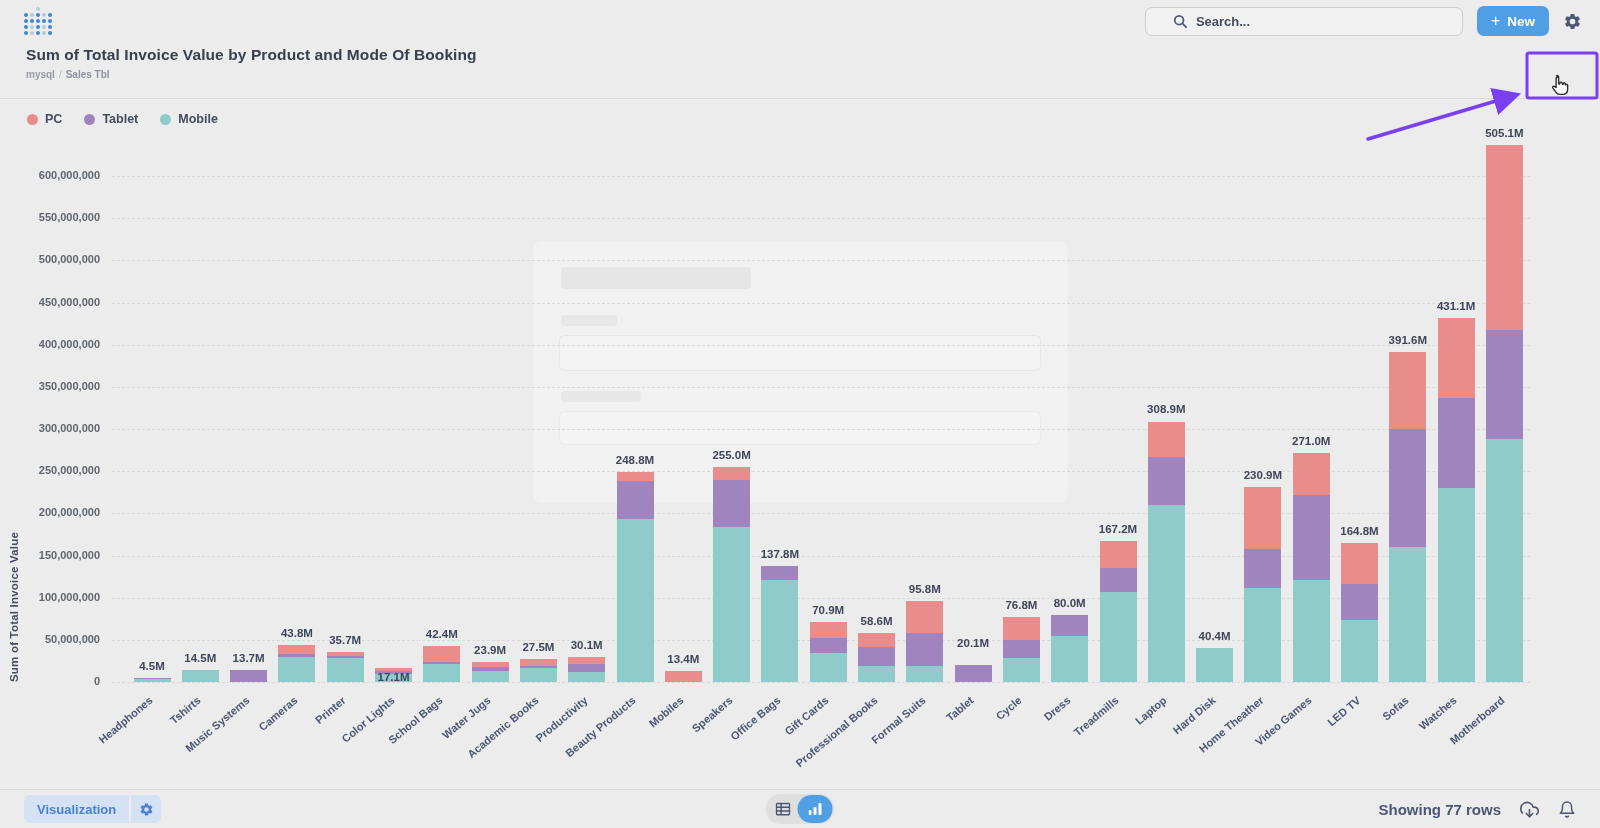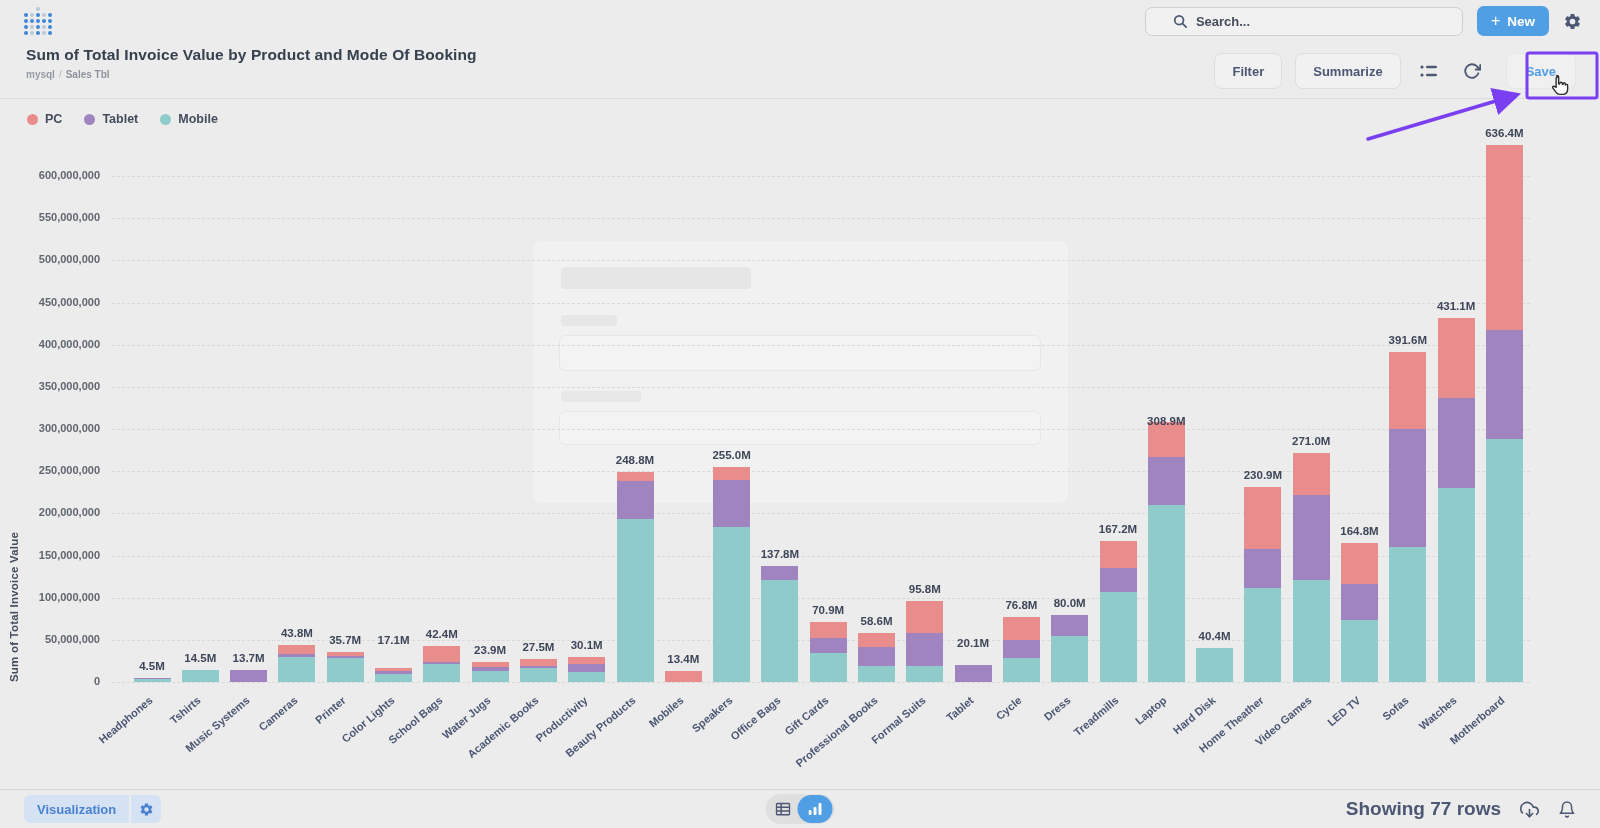--- a/index.html
+++ b/index.html
@@ -85,21 +85,21 @@
     display:flex;align-items:center;border-radius:6px 0 0 6px;cursor:pointer;}
   .viz-gear{width:30px;height:28px;background:#d5e2f4;color:#4a82cf;display:flex;align-items:center;justify-content:center;
     border-radius:0 6px 6px 0;cursor:pointer;}
   .toggle-pill{
     position:absolute;left:50%;transform:translateX(-50%);
     height:30px;background:#dfdfdf;border-radius:16px;display:flex;align-items:center;padding:0 2px;gap:0;
   }
   .toggle-table{width:30px;height:30px;display:flex;align-items:center;justify-content:center;color:#4c5773;cursor:pointer;}
   .toggle-chart{width:35px;height:28px;background:#509ee3;border-radius:15px;display:flex;align-items:center;justify-content:center;cursor:pointer;}
   .footer-right{margin-left:auto;display:flex;align-items:center;gap:19px;}
-  .rows-label{font-size:19px;font-weight:700;color:#4c5773;}
+  .rows-label{font-size:15px;font-weight:700;color:#4c5773;}
   .f-icon{color:#4c5773;cursor:pointer;display:flex;}
 </style>
 </head>
 <body>
 
 <div class="topbar">
   <div class="logo-grid" id="logo">
       <i class="e"></i>
       <i class="e"></i>
       <i class="l"></i>
@@ -147,39 +147,20 @@
     </span>
   </div>
 </div>
 
 <div class="subheader">
   <div>
     <div class="q-title">Sum of Total Invoice Value by Product and Mode Of Booking</div>
     <div class="q-crumb">
       <span>mysql</span><span class="sep">/</span><span class="tbl">Sales Tbl</span>
     </div>
-  </div>
-  <div class="toolbar">
-    <div class="btn">Filter</div>
-    <div class="btn">Summarize</div>
-    <span class="tool-icon">
-      <svg width="17" height="15" viewBox="0 0 17 15" fill="currentColor">
-        <circle cx="2" cy="3" r="1.6"></circle>
-          <rect x="6" y="1.7" width="11" height="2.6" rx="1.3"></rect>
-        <circle cx="2" cy="11" r="1.6"></circle>
-          <rect x="6" y="9.7" width="11" height="2.6" rx="1.3"></rect>
-      </svg>
-    </span>
-    <span class="tool-icon">
-      <svg width="18" height="18" viewBox="0 0 24 24" fill="none" stroke="currentColor" stroke-width="2.4" stroke-linecap="round" stroke-linejoin="round">
-          <polyline points="23 4 23 10 17 10"></polyline>
-          <path d="M20.49 15a9 9 0 1 1-2.12-9.36L23 10"></path>
-        </svg>
-    </span>
-    <div class="btn save">Save</div>
   </div>
 </div>
 
 <div class="legend" id="legend">
     <div class="legend-item">
       <span class="legend-dot" style="background: rgb(233, 140, 140);"></span>
       <span>PC</span>
     </div>
     <div class="legend-item">
       <span class="legend-dot" style="background: rgb(160, 132, 191);"></span>
@@ -255,21 +236,21 @@
       <div class="seg" style="bottom: 23.6133px; height: 2.277px; background: rgb(160, 132, 191);"></div>
       <div class="seg" style="bottom: 25.8903px; height: 4.21667px; background: rgb(233, 140, 140);"></div>
     </div>
     <div class="vlabel" style="left: 188.2px; top: 457.893px;">35.7M</div>
     <div class="xlabel" style="left: 78.2px; top: 518px;">Printer</div>
     <div class="bar" style="left: 263px;">
       <div class="seg" style="bottom: 0px; height: 7.67433px; background: rgb(143, 203, 202);"></div>
       <div class="seg" style="bottom: 7.67433px; height: 3.289px; background: rgb(160, 132, 191);"></div>
       <div class="seg" style="bottom: 10.9633px; height: 3.45767px; background: rgb(233, 140, 140);"></div>
     </div>
-    <div class="vlabel" style="left: 236.5px; top: 458px;">17.1M</div>
+    <div class="vlabel" style="left: 236.5px; top: 495px;">17.1M</div>
     <div class="xlabel" style="left: 126.5px; top: 518px;">Color Lights</div>
     <div class="bar" style="left: 311.3px;">
       <div class="seg" style="bottom: 0px; height: 17.963px; background: rgb(143, 203, 202);"></div>
       <div class="seg" style="bottom: 17.963px; height: 2.36133px; background: rgb(160, 132, 191);"></div>
       <div class="seg" style="bottom: 20.3243px; height: 15.433px; background: rgb(233, 140, 140);"></div>
     </div>
     <div class="vlabel" style="left: 284.8px; top: 452.243px;">42.4M</div>
     <div class="xlabel" style="left: 174.8px; top: 518px;">School Bags</div>
     <div class="bar" style="left: 359.6px;">
       <div class="seg" style="bottom: 0px; height: 11.3007px; background: rgb(143, 203, 202);"></div>
@@ -361,21 +342,21 @@
       <div class="seg" style="bottom: 89.7307px; height: 23.9507px; background: rgb(160, 132, 191);"></div>
       <div class="seg" style="bottom: 113.681px; height: 27.324px; background: rgb(233, 140, 140);"></div>
     </div>
     <div class="vlabel" style="left: 961px; top: 346.995px;">167.2M</div>
     <div class="xlabel" style="left: 851px; top: 518px;">Treadmills</div>
     <div class="bar" style="left: 1035.8px;">
       <div class="seg" style="bottom: 0px; height: 177.016px; background: rgb(143, 203, 202);"></div>
       <div class="seg" style="bottom: 177.016px; height: 48.323px; background: rgb(160, 132, 191);"></div>
       <div class="seg" style="bottom: 225.339px; height: 35.167px; background: rgb(233, 140, 140);"></div>
     </div>
-    <div class="vlabel" style="left: 1009.3px; top: 227.494px; margin-top: 12px;">308.9M</div>
+    <div class="vlabel" style="left: 1009.3px; top: 227.494px;">308.9M</div>
     <div class="xlabel" style="left: 899.3px; top: 518px;">Laptop</div>
     <div class="bar" style="left: 1084.1px;">
       <div class="seg" style="bottom: 0px; height: 34.0707px; background: rgb(143, 203, 202);"></div>
     </div>
     <div class="vlabel" style="left: 1057.6px; top: 453.929px;">40.4M</div>
     <div class="xlabel" style="left: 947.6px; top: 518px;">Hard Disk</div>
     <div class="bar" style="left: 1132.4px;">
       <div class="seg" style="bottom: 0px; height: 93.6943px; background: rgb(143, 203, 202);"></div>
       <div class="seg" style="bottom: 93.6943px; height: 39.2993px; background: rgb(160, 132, 191);"></div>
       <div class="seg" style="bottom: 132.994px; height: 61.732px; background: rgb(233, 140, 140);"></div>
@@ -408,21 +389,21 @@
       <div class="seg" style="bottom: 194.304px; height: 89.7307px; background: rgb(160, 132, 191);"></div>
       <div class="seg" style="bottom: 284.035px; height: 79.5263px; background: rgb(233, 140, 140);"></div>
     </div>
     <div class="vlabel" style="left: 1299.1px; top: 124.439px;">431.1M</div>
     <div class="xlabel" style="left: 1189.1px; top: 518px;">Watches</div>
     <div class="bar" style="left: 1373.9px;">
       <div class="seg" style="bottom: 0px; height: 242.964px; background: rgb(143, 203, 202);"></div>
       <div class="seg" style="bottom: 242.964px; height: 109.043px; background: rgb(160, 132, 191);"></div>
       <div class="seg" style="bottom: 352.007px; height: 184.69px; background: rgb(233, 140, 140);"></div>
     </div>
-    <div class="vlabel" style="left: 1347.4px; top: -48.6973px;">636.4M</div>
+    <div class="vlabel" style="left: 1347.4px; top: -48.6973px;">505.1M</div>
     <div class="xlabel" style="left: 1237.4px; top: 518px;">Motherboard</div>
     <div class="xaxis-title" style="top: 572px; margin-top: 40px;">Product</div>
   </div>
 
 <svg id="annotation">
   <defs>
     <marker id="ah" markerWidth="9" markerHeight="9" refX="6.5" refY="4" orient="auto">
       <path d="M0,0 L8,4 L0,8 Z" fill="#7B3FF2"></path>
     </marker>
   </defs>

